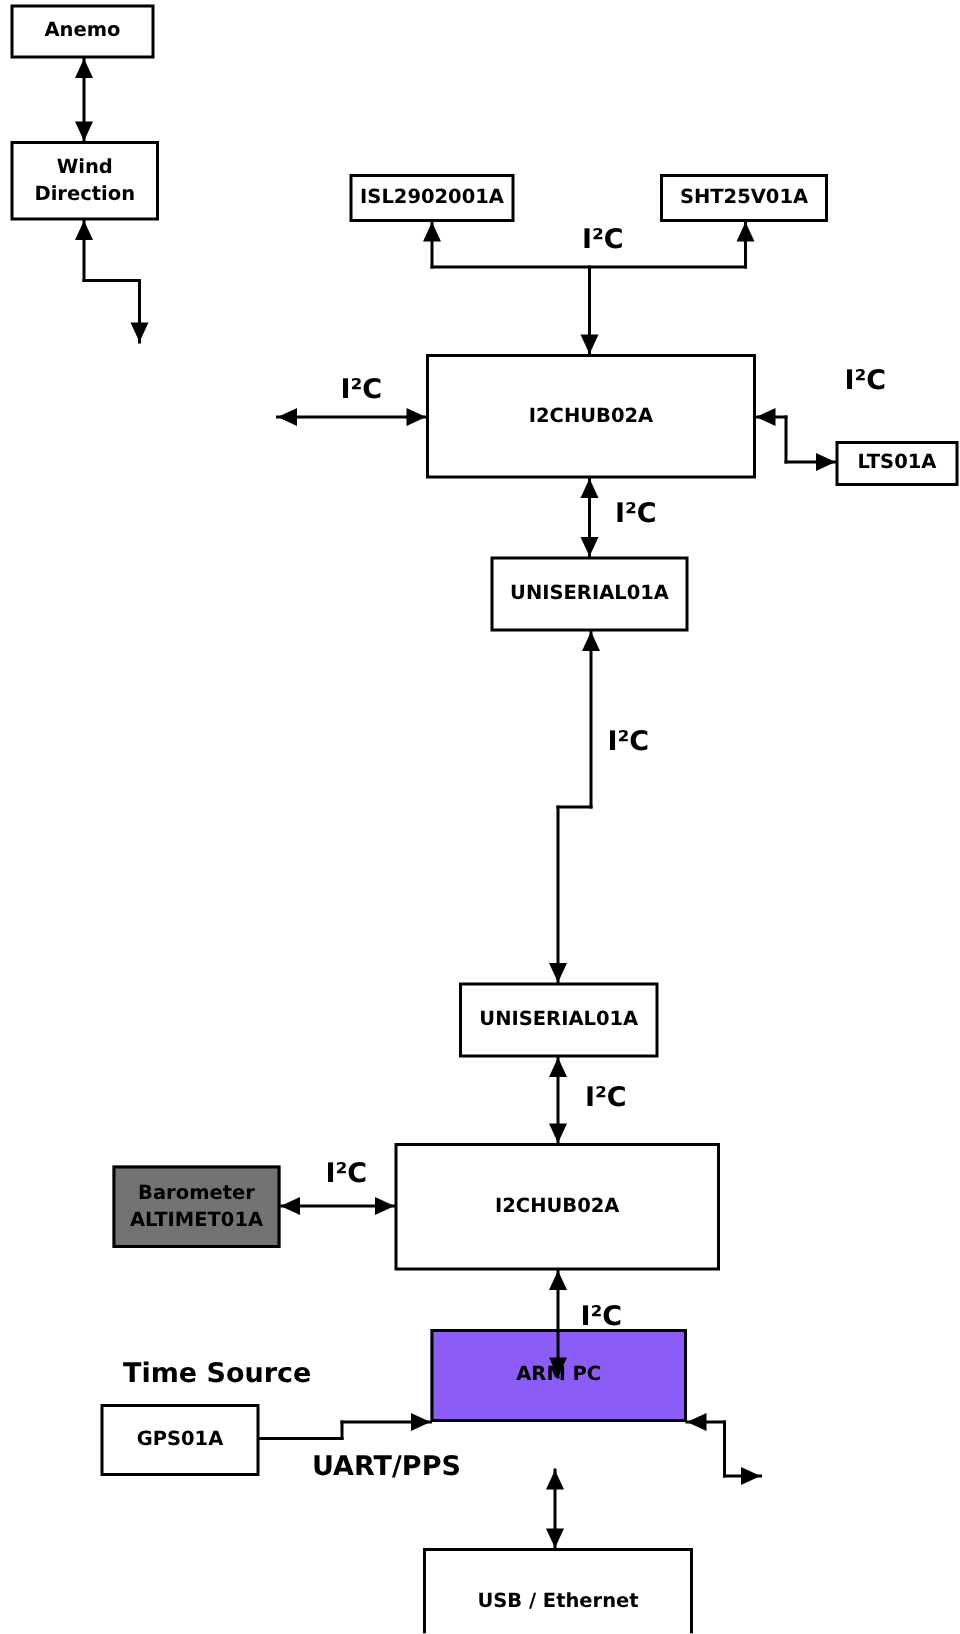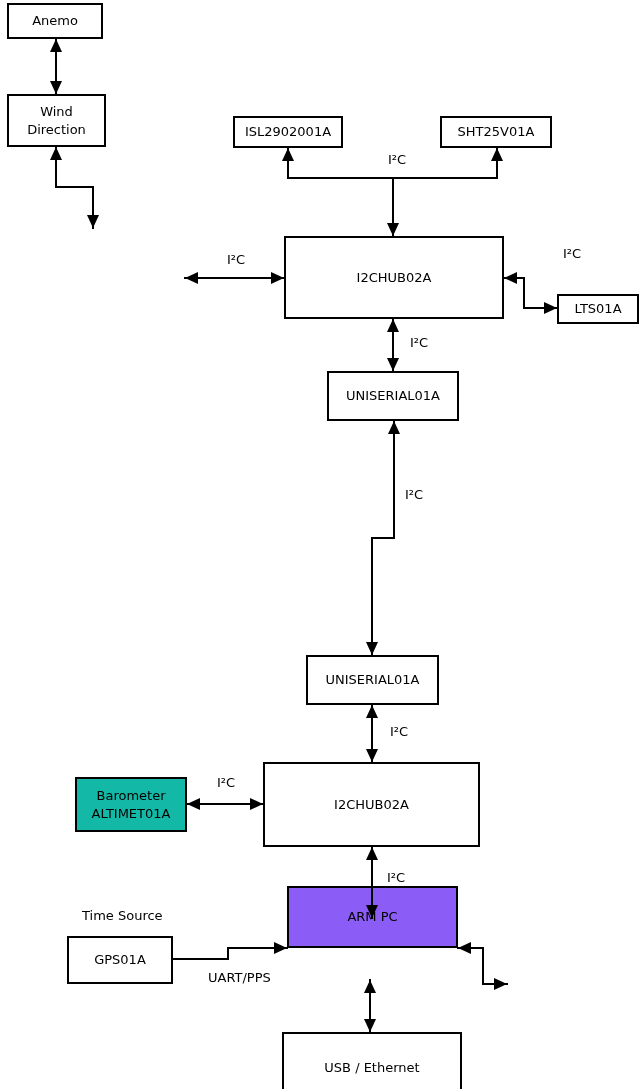--- a/index.html
+++ b/index.html
@@ -14,42 +14,44 @@
   }
   .box {
     position: absolute;
     box-sizing: border-box;
     border: 2px solid #000000;
     background: #ffffff;
     display: flex;
     align-items: center;
     justify-content: center;
     text-align: center;
+    font-weight: bold;
   }
   .box-label {
     font-size: 13px;
     line-height: 18px;
     white-space: pre-line;
     color: #000000;
   }
   .seg {
     position: absolute;
     background: #000000;
   }
   .arrow {
     position: absolute;
     width: 0;
     height: 0;
   }
   .lbl {
     position: absolute;
-    font-size: 13px;
+    font-size: 18px;
     line-height: 14px;
     white-space: nowrap;
     color: #000000;
+    font-weight: bold;
   }
 </style>
 </head>
 <body>
 
 <div id="stage" style="background: rgb(255, 255, 255);">
     <div class="box" style="left: 7px; top: 3px; width: 96px; height: 36px; border-color: rgb(0, 0, 0); background: rgb(255, 255, 255);">
       <span class="box-label">Anemo</span>
     </div>
     <div class="box" style="left: 7px; top: 94px; width: 99px; height: 53px; border-color: rgb(0, 0, 0); background: rgb(255, 255, 255);">
@@ -70,21 +72,21 @@
     </div>
     <div class="box" style="left: 327px; top: 371px; width: 132px; height: 50px; border-color: rgb(0, 0, 0); background: rgb(255, 255, 255);">
       <span class="box-label">UNISERIAL01A</span>
     </div>
     <div class="box" style="left: 306px; top: 655px; width: 133px; height: 50px; border-color: rgb(0, 0, 0); background: rgb(255, 255, 255);">
       <span class="box-label">UNISERIAL01A</span>
     </div>
     <div class="box" style="left: 263px; top: 762px; width: 217px; height: 85px; border-color: rgb(0, 0, 0); background: rgb(255, 255, 255);">
       <span class="box-label">I2CHUB02A</span>
     </div>
-    <div class="box" style="left: 75px; top: 777px; width: 112px; height: 55px; border-color: rgb(0, 0, 0); background: #14b8a6;">
+    <div class="box" style="left: 75px; top: 777px; width: 112px; height: 55px; border-color: rgb(0, 0, 0); background: #737373;">
       <span class="box-label">Barometer
 ALTIMET01A</span>
     </div>
     <div class="box" style="left: 67px; top: 936px; width: 106px; height: 48px; border-color: rgb(0, 0, 0); background: rgb(255, 255, 255);">
       <span class="box-label">GPS01A</span>
     </div>
     <div class="box" style="left: 287px; top: 886px; width: 171px; height: 62px; border-color: rgb(0, 0, 0); background: #8b5cf6;">
       <span class="box-label">ARM PC</span>
     </div>
     <div class="box" style="left: 282px; top: 1032px; width: 180px; height: 72px; border-color: rgb(0, 0, 0); background: rgb(255, 255, 255);">

